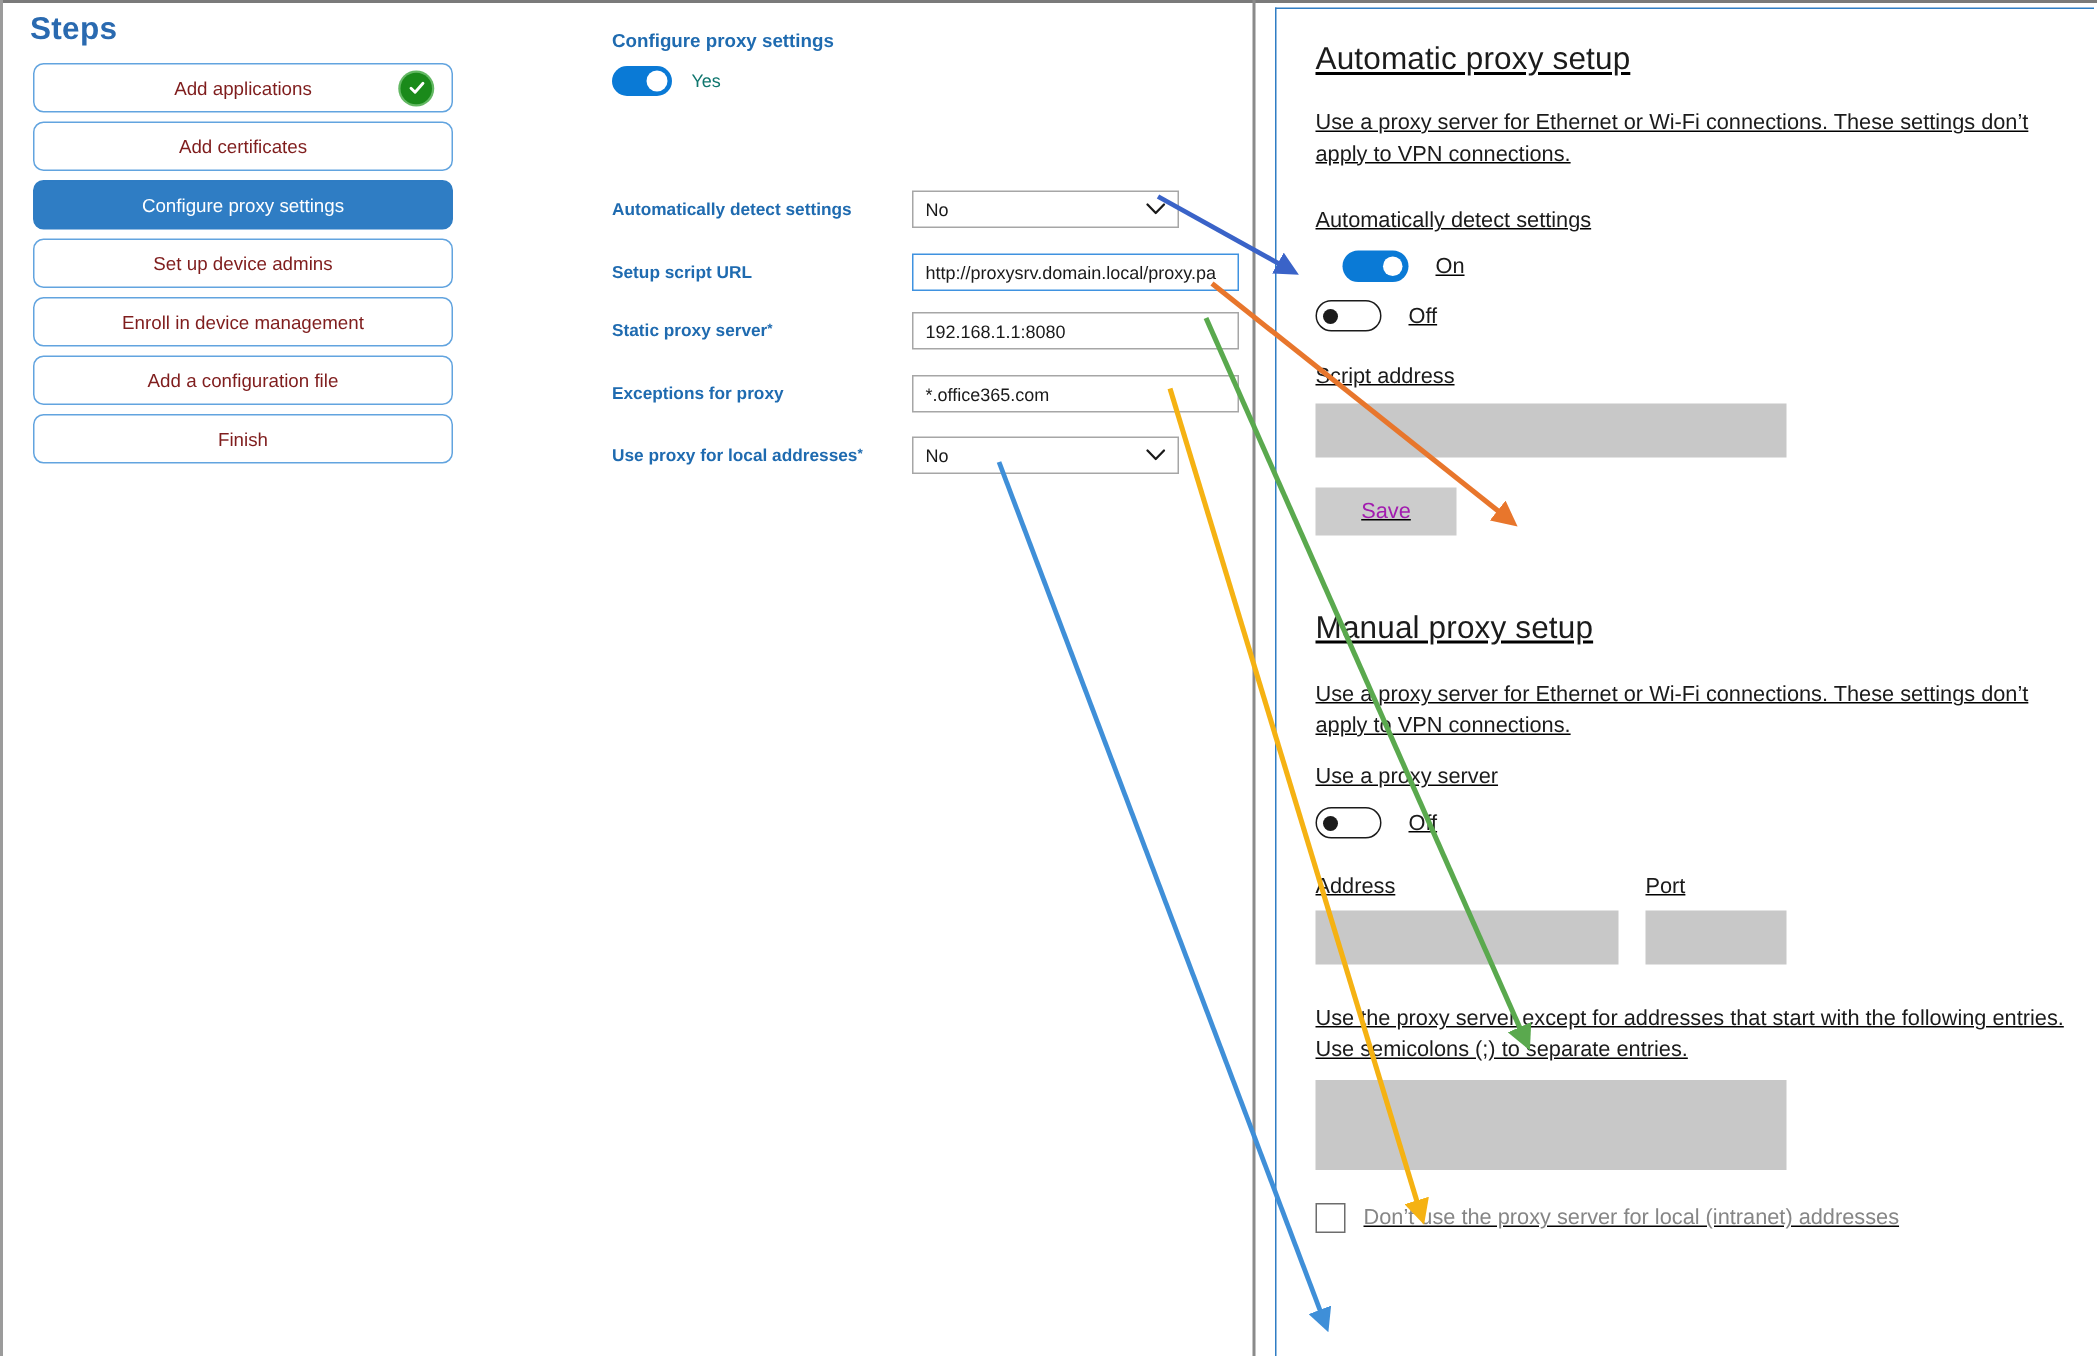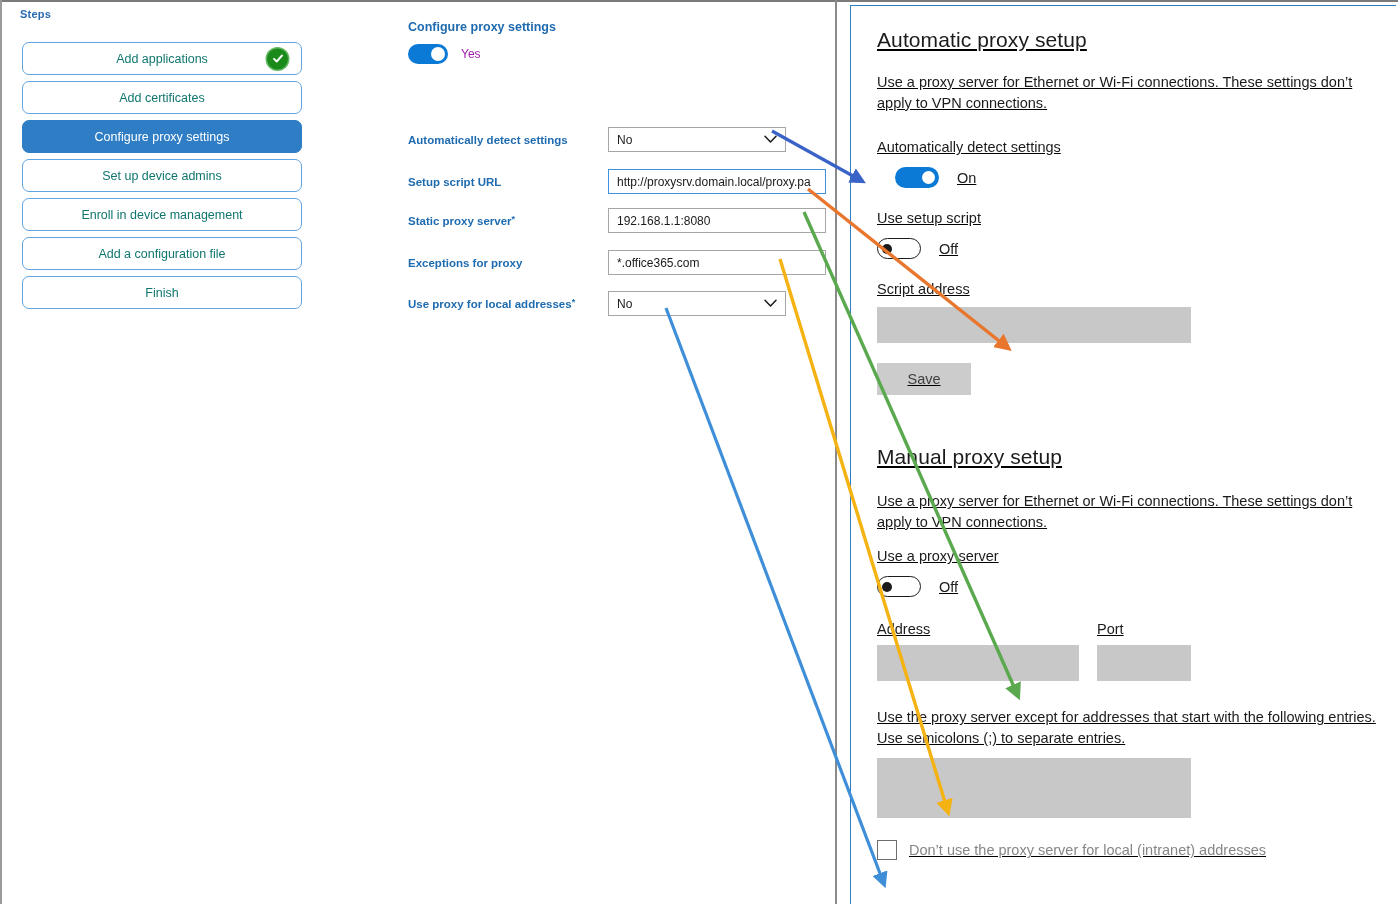--- a/index.html
+++ b/index.html
@@ -15,31 +15,31 @@
   
   #root { position:absolute; inset:0; background:#fff; }
   .frame-top    { position:absolute; left:0; top:0; width:1398px; height:2px; background:#7a7a7a; }
   .frame-left   { position:absolute; left:0; top:0; width:2px; height:904px; background:#9b9b9b; }
   .divider-v    { position:absolute; left:835px; top:0; width:2px; height:904px; background:#8a8a8a; }
 
   
   #steps-panel { position:absolute; left:2px; top:0; width:330px; height:904px; }
   .steps-title {
     position:absolute; left:18px; top:8px;
-    font-size:11px; font-weight:bold; color:#2a6ab0;
+    font-size:21px; font-weight:bold; color:#2a6ab0;
     letter-spacing:.2px;
   }
   .step-list { position:absolute; left:20px; top:42px; width:280px; }
   .step {
     position:relative;
     height:33px; margin-bottom:6px;
     border:1.4px solid #62a4df; border-radius:7px;
     background:#ffffff;
     display:flex; align-items:center; justify-content:center;
-    font-size:12.5px; color:#0f766e;
+    font-size:12.5px; color:#7f1d1d;
     cursor:pointer;
   }
   .step.active {
     background:#2f7dc4; border-color:#2f7dc4; color:#ffffff;
   }
   .step-check {
     position:absolute; right:13px; top:50%; transform:translateY(-50%);
     width:21px; height:21px; border-radius:50%;
     background:#1a8a1a;
     box-shadow:0 0 0 1.5px #63b863;
@@ -55,21 +55,21 @@
   }
   .toggle-row { position:absolute; left:8px; top:44px; display:flex; align-items:center; gap:13px; }
   .tgl-blue {
     width:40px; height:20px; border-radius:10px; background:#0a7ad6;
     position:relative; cursor:pointer;
   }
   .tgl-blue::after {
     content:""; position:absolute; right:3px; top:3px;
     width:14px; height:14px; border-radius:50%; background:#fff;
   }
-  .tgl-lbl { font-size:12px; color:#a21caf;text-align:center; }
+  .tgl-lbl { font-size:12px; color:#0f766e;text-align:center; }
 
   .frm-row { position:absolute; left:8px; width:420px; height:26px; }
   .frm-label {
     position:absolute; left:0; top:50%; transform:translateY(-50%);
     font-size:11.5px; font-weight:bold; color:#1f6bb0; white-space:nowrap;
   }
   .req { font-size:9px; vertical-align:top; line-height:1; }
   .frm-field {
     position:absolute; left:200px; top:0;
     width:178px; height:25px;
@@ -120,21 +120,21 @@
   .tgl-off::after {
     content:""; position:absolute; left:4px; top:50%; transform:translateY(-50%);
     width:10px; height:10px; border-radius:50%; background:#1b1b1b;
   }
   .tgl-txt { font-size:14.5px; color:#1b1b1b; }
 
   .grayfield { background:#c8c8c8; height:36px; }
   .savebtn {
     width:94px; height:32px; background:#cccccc;
     display:flex; align-items:center; justify-content:center;
-    font-size:14.5px; color:#404040; cursor:pointer;
+    font-size:14.5px; color:#a21caf; cursor:pointer;
   }
   .cbrow { display:flex; align-items:center; gap:12px; }
   .cbox {
     width:20px; height:20px; border:1.6px solid #6d6d6d; background:#fff;
     flex:0 0 auto; cursor:pointer;
   }
 
   
   #arrows { position:absolute; inset:0; pointer-events:none; }
 </style>
@@ -233,21 +233,20 @@
       <div class="win-h" style="margin-top:22px;">Automatic proxy setup</div>
 
       <div class="win-p" style="margin-top:20px;">Use a proxy server for Ethernet or Wi-Fi connections. These settings don’t apply to VPN connections.</div>
 
       <div class="win-lbl" style="margin-top:26px;">Automatically detect settings</div>
       <div class="tgl-row" style="margin-top:12px;padding-left:18px;">
         <div class="tgl-on"></div>
         <span class="tgl-txt">On</span>
       </div>
 
-      <div class="win-lbl" style="margin-top:22px;">Use setup script</div>
       <div class="tgl-row" style="margin-top:12px;">
         <div class="tgl-off"></div>
         <span class="tgl-txt">Off</span>
       </div>
 
       <div class="win-lbl" style="margin-top:22px;">Script address</div>
       <div class="grayfield" style="margin-top:10px; width:314px;"></div>
 
       <div class="savebtn" style="margin-top:20px;">Save</div>
 

